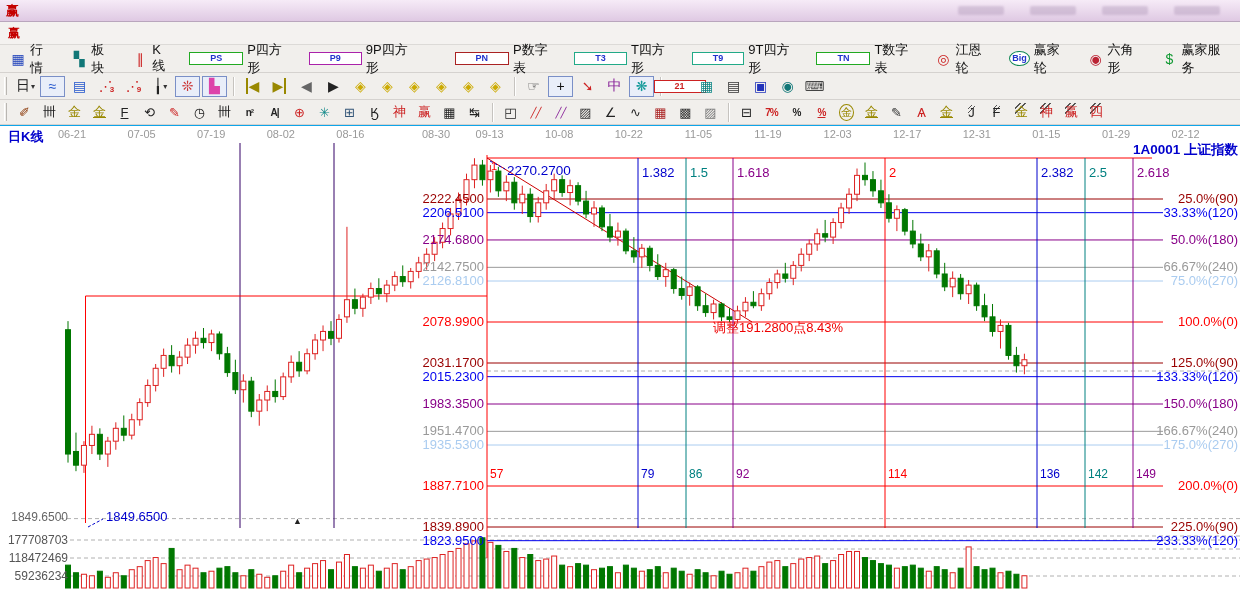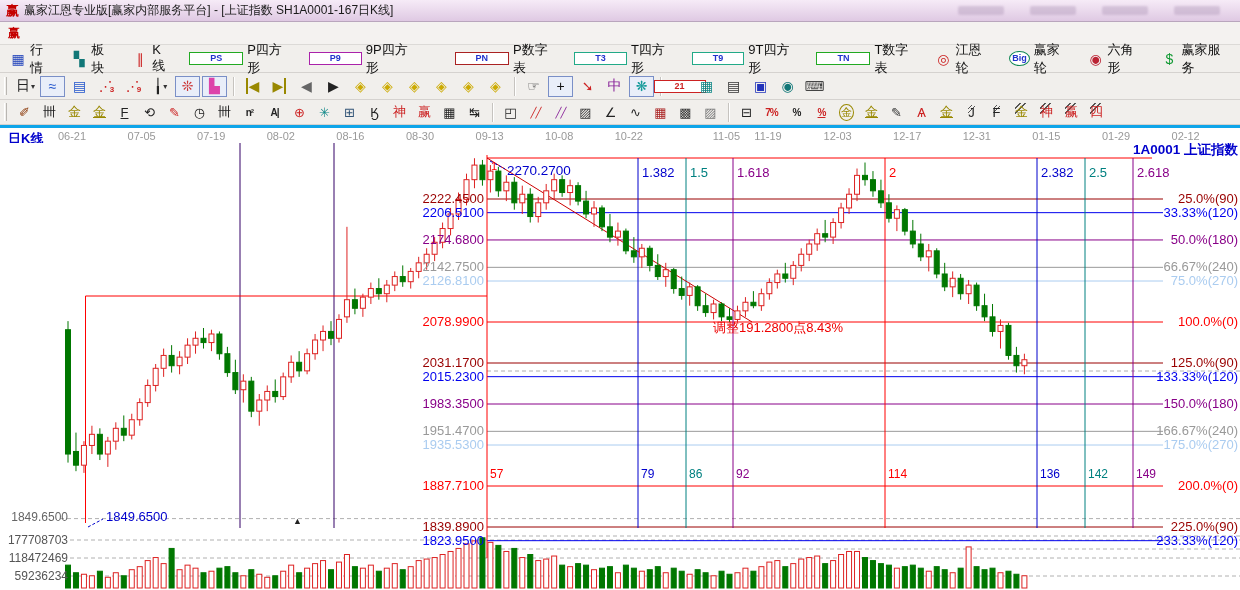--- a/index.html
+++ b/index.html
@@ -31,33 +31,32 @@
   .sel{border:1px solid #7a8fc7;background:#e9eef9;}
   .sep{width:1px;height:19px;background:#c6c3bf;box-shadow:1px 0 0 #fff;margin:0 5px;}
   .drop{font-size:8px;color:#333;margin-left:1px;}
   .sub{font-size:8px;font-weight:bold;margin-left:-3px;margin-top:6px;}
   .barL{border-left:2px solid currentColor;padding-left:1px;}
   .barR{border-right:2px solid currentColor;padding-right:1px;}
   .u{text-decoration:underline;}
   .circ{border:1px solid currentColor;border-radius:50%;padding:0 1px;font-size:11px;}
   .ang{background-image:linear-gradient(315deg,transparent 62%,#555 62%,#555 68%,transparent 68%,transparent 78%,#555 78%,#555 84%,transparent 84%);}
   .txt2{font-size:10px;font-weight:bold;letter-spacing:-1px;}
-  .datebar{height:18px;background:#fff;border-top:3px solid #0ea5e9;position:relative;font-size:11px;color:#999;}
+  .datebar{height:18px;background:#fff;border-top:1px solid #0ea5e9;position:relative;font-size:11px;color:#999;}
   .kline-label{position:absolute;left:8px;top:2px;color:#0000cc;font-size:13px;font-weight:bold;}
   .date{position:absolute;top:2px;transform:translateX(-50%);white-space:nowrap;}
   .chartwrap{position:relative;width:1240px;height:447px;background:#fff;}
   svg text{font-family:"Liberation Sans","DejaVu Sans",sans-serif;}
 </style>
 </head>
 <body>
 
 <div class="app">
   <div class="titlebar">
     <span class="logo">赢</span>
-    <span class="titletext">赢家江恩专业版[赢家内部服务平台] - [上证指数  SH1A0001-167日K线]</span>
     <span class="faded">
       <span class="pill"></span>
       <span class="pill"></span>
       <span class="pill"></span>
       <span class="pill"></span>
     </span>
   </div>
   <div class="menubar">
     <span class="logo">赢</span>
   </div>
@@ -346,25 +345,25 @@
         <span class="ang " style="color: rgb(204, 34, 34);">四</span>
       </span>
     </div>
   <div class="datebar" id="datebar">
     <span class="kline-label">日K线</span>
   <span class="date" style="left: 72px;">06-21</span>
       <span class="date" style="left: 141.6px;">07-05</span>
       <span class="date" style="left: 211.2px;">07-19</span>
       <span class="date" style="left: 280.8px;">08-02</span>
       <span class="date" style="left: 350.4px;">08-16</span>
-      <span class="date" style="left: 420px;">08-30</span>
+      <span class="date" style="left: 436px;">08-30</span>
       <span class="date" style="left: 489.6px;">09-13</span>
       <span class="date" style="left: 559.2px;">10-08</span>
       <span class="date" style="left: 628.8px;">10-22</span>
-      <span class="date" style="left: 698.4px; margin-left: 28px;">11-05</span>
+      <span class="date" style="left: 698.4px;">11-05</span>
       <span class="date" style="left: 768px;">11-19</span>
       <span class="date" style="left: 837.6px;">12-03</span>
       <span class="date" style="left: 907.2px;">12-17</span>
       <span class="date" style="left: 976.8px;">12-31</span>
       <span class="date" style="left: 1046.4px;">01-15</span>
       <span class="date" style="left: 1116px;">01-29</span>
       <span class="date" style="left: 1185.6px; text-align: center;">02-12</span>
     </div>
   <div class="chartwrap">
     <svg id="chart" width="1240" height="447" viewBox="0 143 1240 447">

